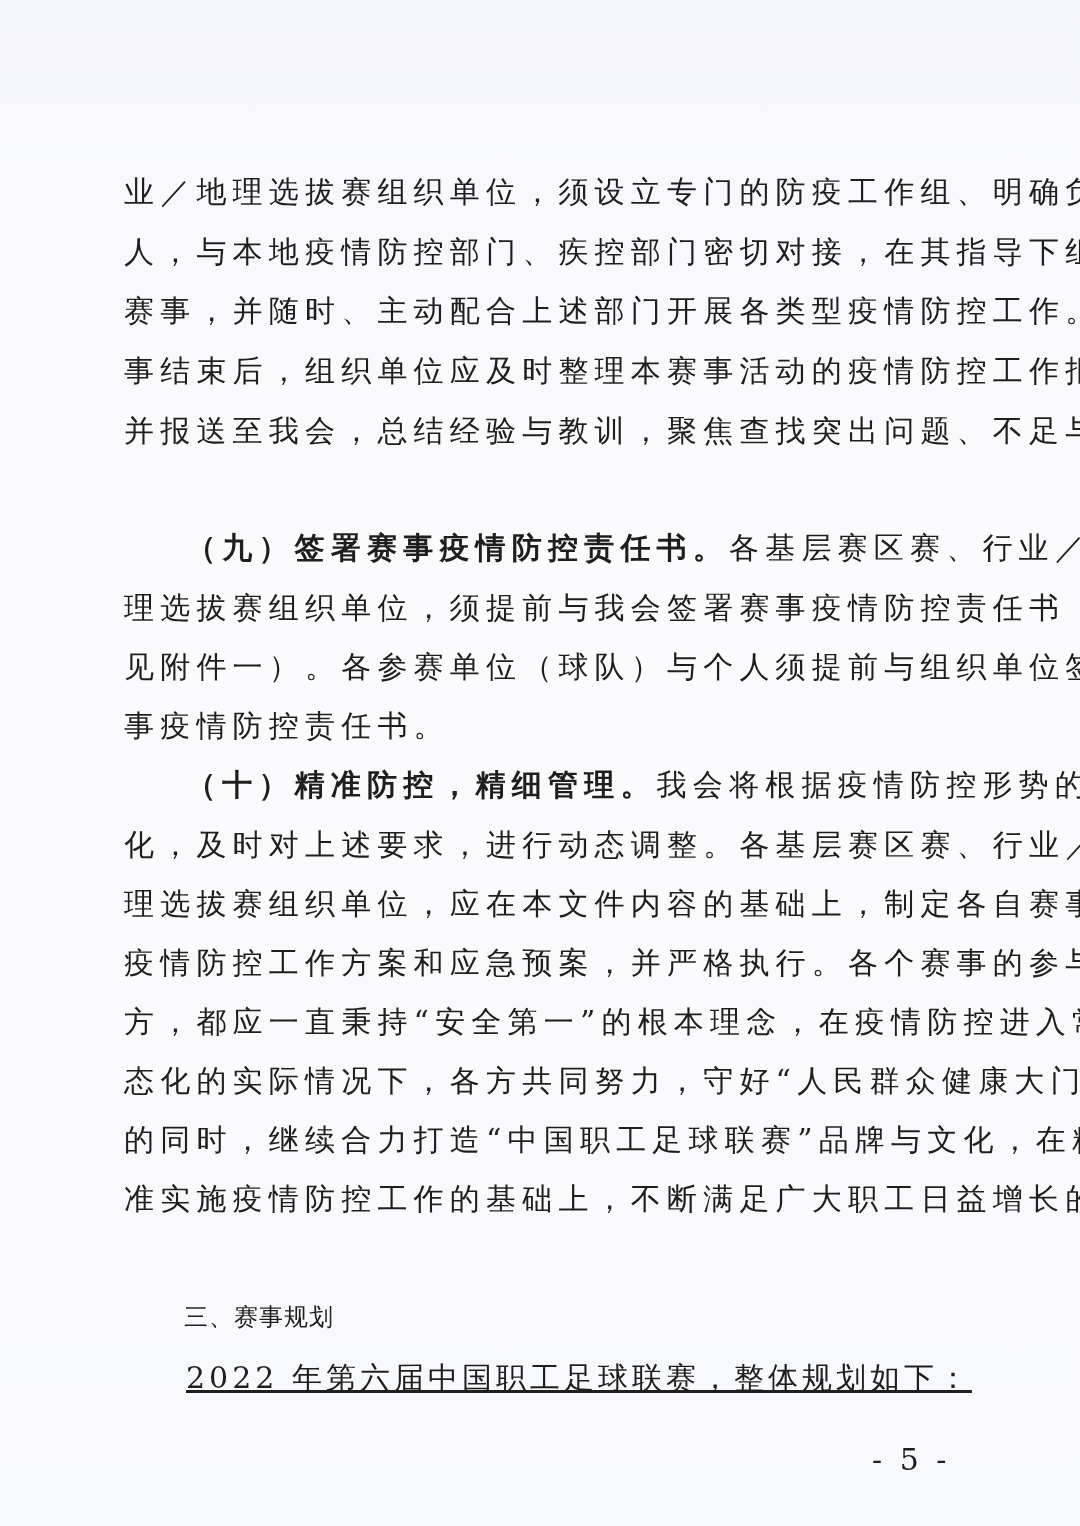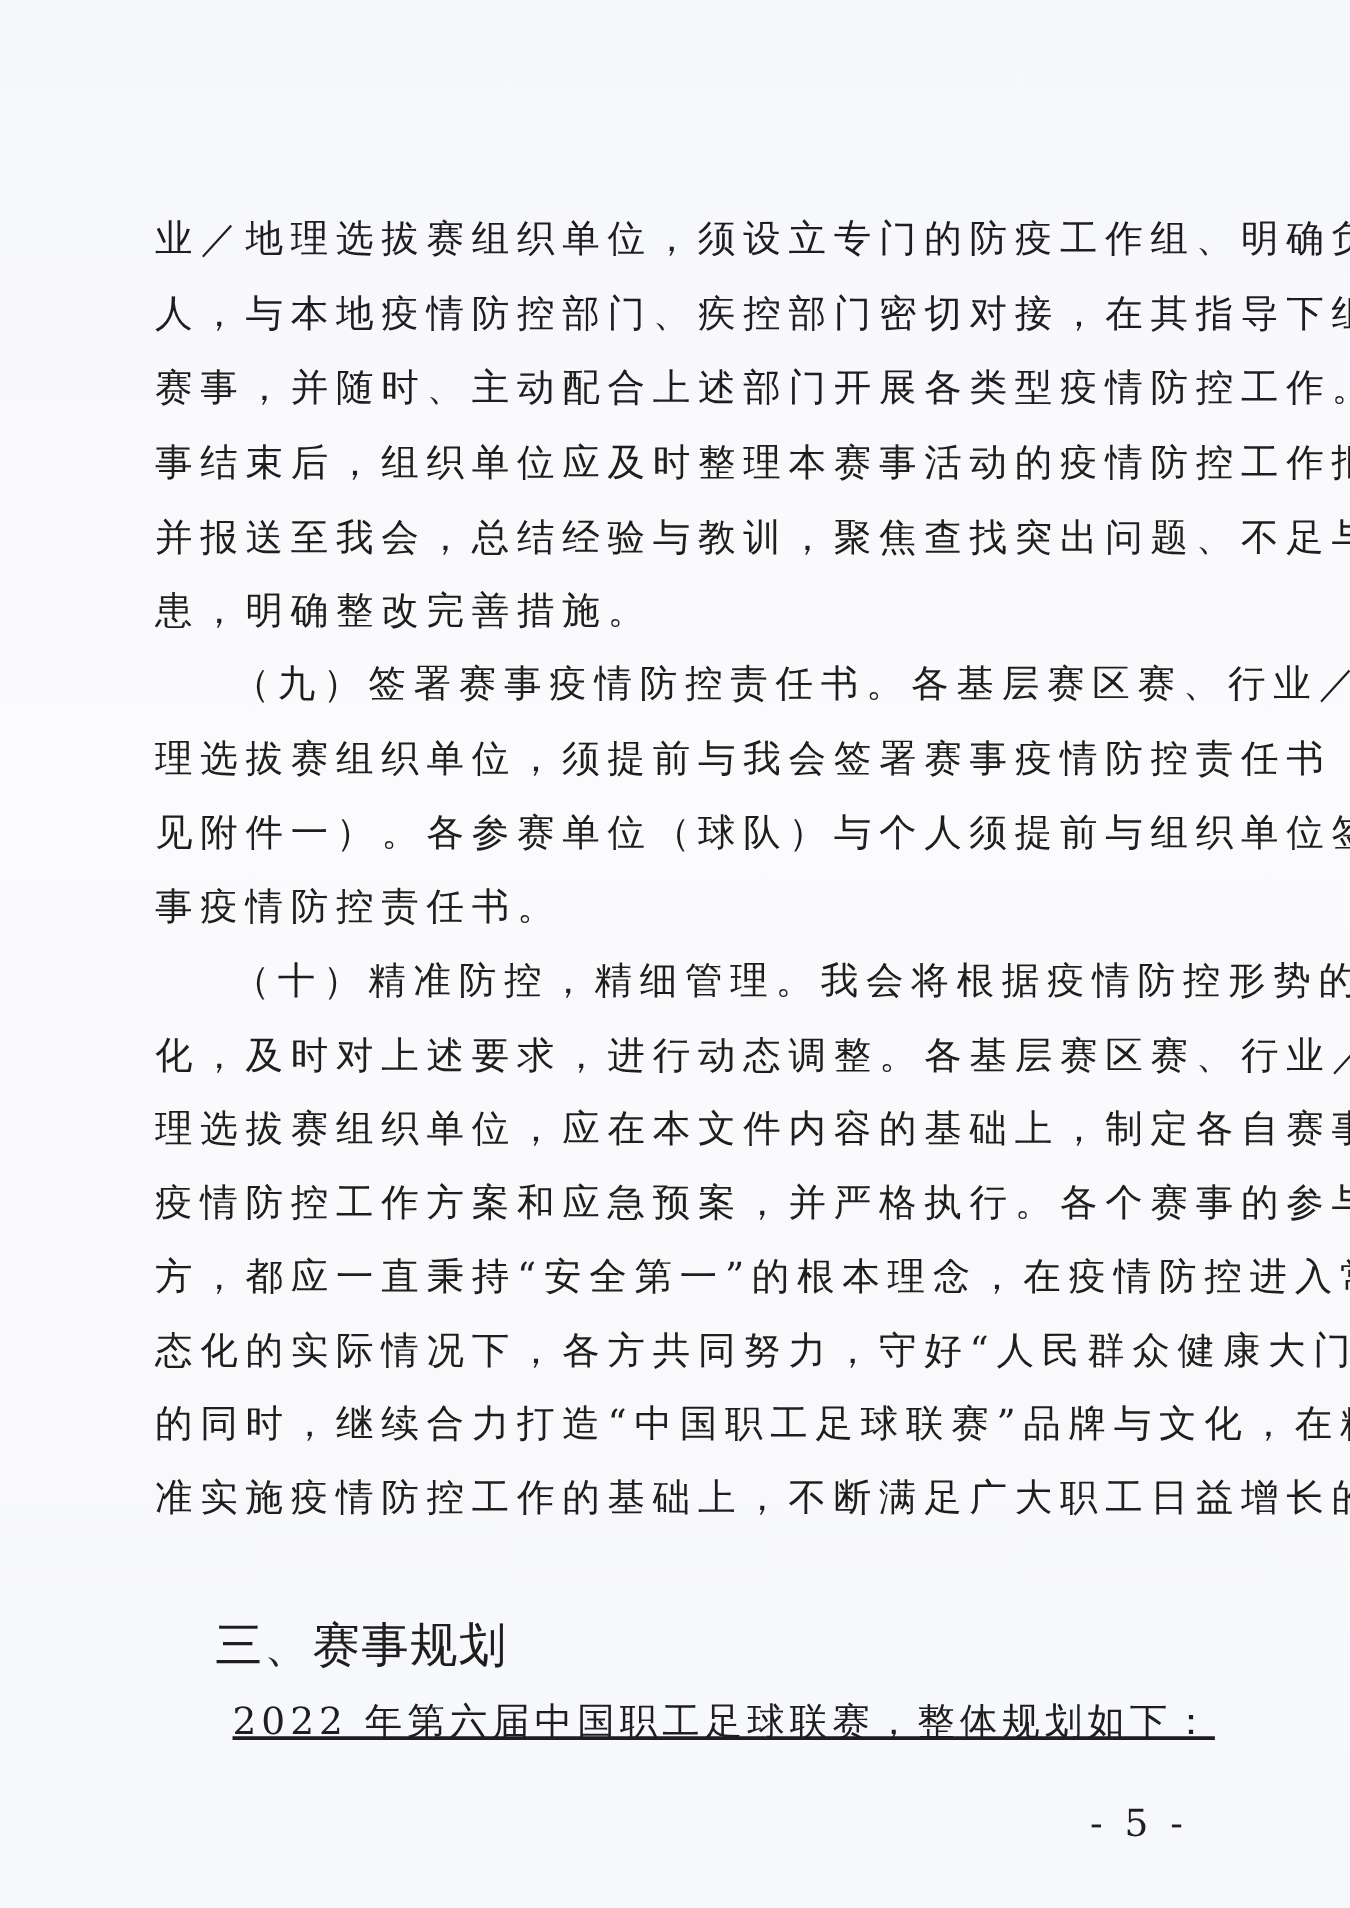--- a/index.html
+++ b/index.html
@@ -26,26 +26,26 @@
     .line {
       position: absolute;
       left: 124px;
       width: 820px;
       font-size: 30px;
       line-height: 40px;
       letter-spacing: 6.2px;
       white-space: nowrap;
     }
     .indent { left: 186px; }
-    .bold { font-weight: normal; }
+    .bold { font-weight: bold; }
     .heading {
       position: absolute;
-      left: 172px;
+      left: 184px;
       font-family: Liberation Sans, sans-serif;
-      font-size: 38px;
+      font-size: 24px;
       line-height: 40px;
       letter-spacing: 1px;
       white-space: nowrap;
     }
     .page-number {
       position: absolute;
       left: 872px;
       top: 1440px;
       font-size: 30px;
       line-height: 40px;
@@ -56,21 +56,20 @@
 </head>
 <body>
 
 <div class="page">
 
   <div class="line" style="top:172px">业／地理选拔赛组织单位，须设立专门的防疫工作组、明确负责</div>
   <div class="line" style="top:232px">人，与本地疫情防控部门、疾控部门密切对接，在其指导下组织</div>
   <div class="line" style="top:291px">赛事，并随时、主动配合上述部门开展各类型疫情防控工作。赛</div>
   <div class="line" style="top:351px">事结束后，组织单位应及时整理本赛事活动的疫情防控工作报告，</div>
   <div class="line" style="top:411px">并报送至我会，总结经验与教训，聚焦查找突出问题、不足与隐</div>
-  <div class="line" style="top:469px">患，明确整改完善措施。</div>
 
   <div class="line indent" style="top:528px; width:760px;">
     <span class="bold">（九）签署赛事疫情防控责任书。</span><span>各基层赛区赛、行业／地</span>
   </div>
   <div class="line" style="top:588px">理选拔赛组织单位，须提前与我会签署赛事疫情防控责任书（详</div>
   <div class="line" style="top:647px">见附件一）。各参赛单位（球队）与个人须提前与组织单位签署赛</div>
   <div class="line" style="top:706px">事疫情防控责任书。</div>
 
   <div class="line indent" style="top:765px; width:760px;">
     <span class="bold">（十）精准防控，精细管理。</span><span>我会将根据疫情防控形势的变</span>

